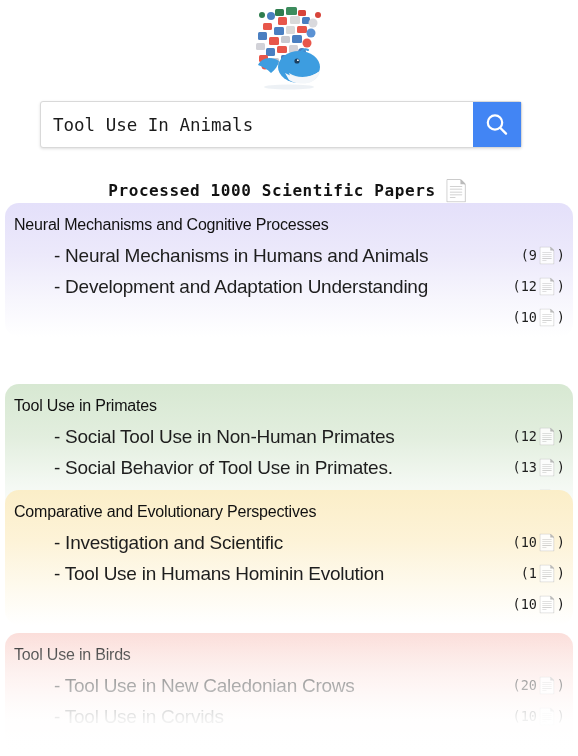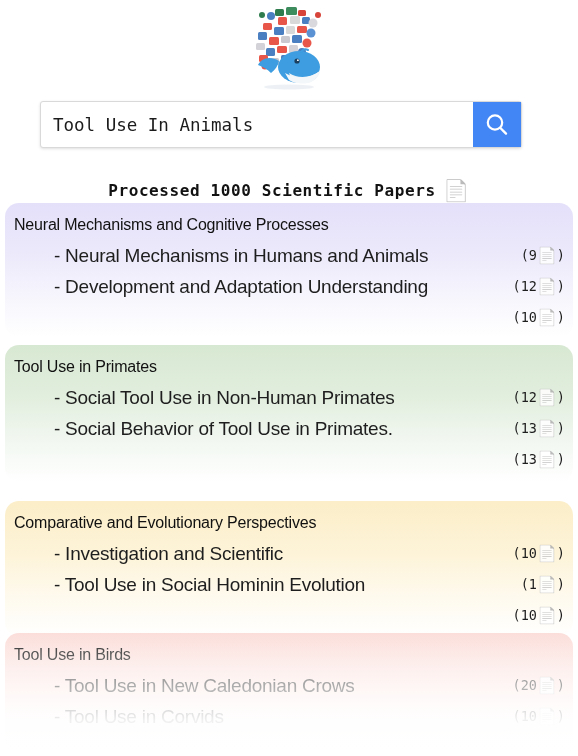--- a/index.html
+++ b/index.html
@@ -146,21 +146,21 @@
     color: #1e1e1e;
     line-height: 29px;
     white-space: nowrap;
     display: inline-flex;
     align-items: center;
   }
   .sub-count .doc-emoji { font-size: 16px; margin: 0 0 0 0; }
 
   
   .card-0 { background: linear-gradient(to bottom, #e4e0fa 0%, #ece9fb 38%, #f7f6fd 72%, #ffffff 100%); }
-  .card-1 { background: linear-gradient(to bottom, #d7e8d2 0%, #e2eede 38%, #f3f8f2 72%, #ffffff 100%); }
+  .card-1 { background: linear-gradient(to bottom, #d7e8d2 0%, #e2eede 38%, #f3f8f2 72%, #ffffff 100%); margin-top: 39px; }
   .card-2 { background: linear-gradient(to bottom, #fbeec8 0%, #fdf3d8 38%, #fefaee 72%, #ffffff 100%); }
   .card-3 { background: linear-gradient(to bottom, #fbdcd8 0%, #fce6e2 38%, #fdf4f2 72%, #ffffff 100%); }
 
   
   .bottom-fade {
     position: absolute;
     left: 0;
     right: 0;
     bottom: 0;
     height: 128px;
@@ -289,33 +289,33 @@
       <div class="sub-row">
         <span class="sub-count">
             <span>(13</span>
             <span class="doc-emoji">📄</span>
             <span>)</span>
           </span>
       </div>
     </div>
   </div>
 
-  <div class="card card-2" style="top:298px; height:135px;">
+  <div class="card card-2" style="top:287px; height:135px;">
     <div class="card-title">Comparative and Evolutionary Perspectives</div>
     <div class="sub-list">
       <div class="sub-row">
         <span class="sub-label">- Investigation and Scientific</span>
         <span class="sub-count">
             <span>(10</span>
             <span class="doc-emoji">📄</span>
             <span>)</span>
           </span>
       </div>
       <div class="sub-row">
-        <span class="sub-label">- Tool Use in Social Hominin Evolution</span>
+        <span class="sub-label">- Tool Use in Humans Hominin Evolution</span>
         <span class="sub-count">
             <span>(1</span>
             <span class="doc-emoji">📄</span>
             <span>)</span>
           </span>
       </div>
       <div class="sub-row">
         <span class="sub-count">
             <span>(10</span>
             <span class="doc-emoji">📄</span>

